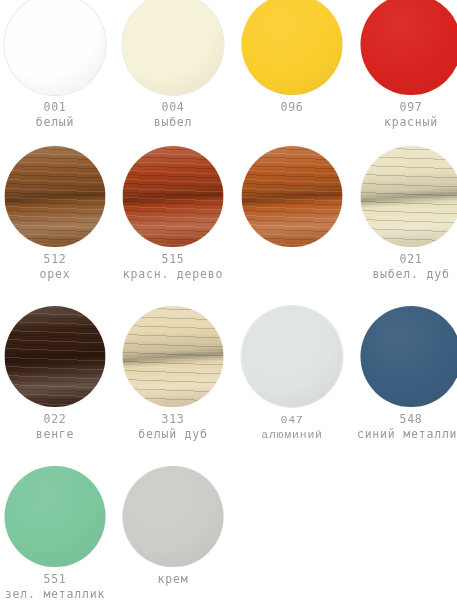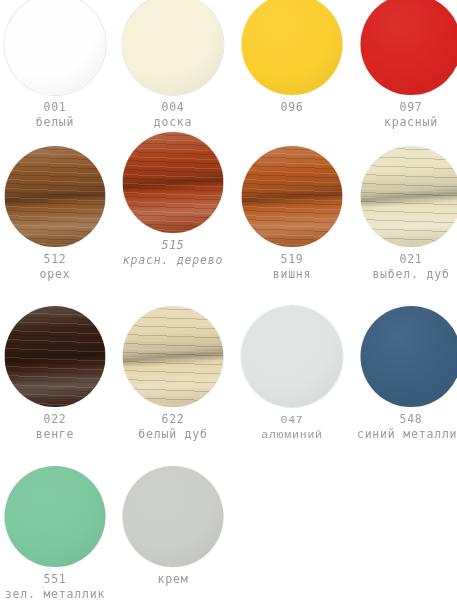--- a/index.html
+++ b/index.html
@@ -76,21 +76,21 @@
         <span class="swatch-code">001</span>
         <span class="swatch-name">белый</span>
       </div>
     </div>
     <div class="swatch-cell" style="left: 114px; top: -6px;">
       <div class="swatch-disc-wrap">
         <div class="swatch-disc pale" title="ваниль" style="background: radial-gradient(circle at 38% 30%, rgb(246, 243, 218) 0%, rgb(245, 242, 216) 55%, rgb(228, 225, 201) 100%);"></div>
       </div>
       <div class="swatch-label">
         <span class="swatch-code">004</span>
-        <span class="swatch-name">доска</span>
+        <span class="swatch-name">выбел</span>
       </div>
     </div>
     <div class="swatch-cell" style="left: 233px; top: -6px;">
       <div class="swatch-disc-wrap">
         <div class="swatch-disc" title="желтый" style="background: radial-gradient(circle at 38% 30%, rgb(251, 209, 59) 0%, rgb(251, 206, 46) 55%, rgb(233, 192, 43) 100%);"></div>
       </div>
       <div class="swatch-label">
         <span class="swatch-code">096</span>
       </div>
     </div>
@@ -105,36 +105,32 @@
     </div>
     <div class="swatch-cell" style="left: -4px; top: 146px;">
       <div class="swatch-disc-wrap">
         <div class="swatch-disc" title="орех" style="background: repeating-linear-gradient(2deg, rgba(0, 0, 0, 0.16) 0px, rgba(0, 0, 0, 0.16) 1px, rgba(0, 0, 0, 0) 1px, rgba(0, 0, 0, 0) 4px, rgba(255, 255, 255, 0.13) 4px, rgba(255, 255, 255, 0.13) 5px, rgba(0, 0, 0, 0) 5px, rgba(0, 0, 0, 0) 9px), linear-gradient(176deg, rgb(164, 122, 87) 0%, rgb(138, 84, 40) 26%, rgb(121, 74, 35) 44%, rgb(97, 59, 28) 50%, rgb(138, 84, 40) 58%, rgb(164, 122, 87) 78%, rgb(121, 74, 35) 100%);"></div>
       </div>
       <div class="swatch-label">
         <span class="swatch-code">512</span>
         <span class="swatch-name">орех</span>
       </div>
     </div>
-    <div class="swatch-cell" style="left: 114px; top: 132px; font-style: italic;">
+    <div class="swatch-cell" style="left: 114px; top: 146px;">
       <div class="swatch-disc-wrap">
         <div class="swatch-disc" title="красн. дерево" style="background: repeating-linear-gradient(2deg, rgba(0, 0, 0, 0.16) 0px, rgba(0, 0, 0, 0.16) 1px, rgba(0, 0, 0, 0) 1px, rgba(0, 0, 0, 0) 4px, rgba(255, 255, 255, 0.13) 4px, rgba(255, 255, 255, 0.13) 5px, rgba(0, 0, 0, 0) 5px, rgba(0, 0, 0, 0) 9px), linear-gradient(176deg, rgb(186, 106, 76) 0%, rgb(167, 64, 26) 26%, rgb(147, 56, 23) 44%, rgb(117, 45, 18) 50%, rgb(167, 64, 26) 58%, rgb(186, 106, 76) 78%, rgb(147, 56, 23) 100%);"></div>
       </div>
       <div class="swatch-label">
         <span class="swatch-code">515</span>
         <span class="swatch-name">красн. дерево</span>
       </div>
     </div>
     <div class="swatch-cell" style="left: 233px; top: 146px;">
       <div class="swatch-disc-wrap">
         <div class="swatch-disc" title="вишня" style="background: repeating-linear-gradient(2deg, rgba(0, 0, 0, 0.16) 0px, rgba(0, 0, 0, 0.16) 1px, rgba(0, 0, 0, 0) 1px, rgba(0, 0, 0, 0) 4px, rgba(255, 255, 255, 0.13) 4px, rgba(255, 255, 255, 0.13) 5px, rgba(0, 0, 0, 0) 5px, rgba(0, 0, 0, 0) 9px), linear-gradient(176deg, rgb(197, 126, 82) 0%, rgb(181, 90, 33) 26%, rgb(159, 79, 29) 44%, rgb(127, 63, 23) 50%, rgb(181, 90, 33) 58%, rgb(197, 126, 82) 78%, rgb(159, 79, 29) 100%);"></div>
-      </div>
-      <div class="swatch-label">
-        <span class="swatch-code">519</span>
-        <span class="swatch-name">вишня</span>
       </div>
     </div>
     <div class="swatch-cell" style="left: 352px; top: 146px;">
       <div class="swatch-disc-wrap">
         <div class="swatch-disc" title="выбел. дуб" style="background: repeating-linear-gradient(2deg, rgba(0, 0, 0, 0.16) 0px, rgba(0, 0, 0, 0.16) 1px, rgba(0, 0, 0, 0) 1px, rgba(0, 0, 0, 0) 4px, rgba(255, 255, 255, 0.13) 4px, rgba(255, 255, 255, 0.13) 5px, rgba(0, 0, 0, 0) 5px, rgba(0, 0, 0, 0) 9px), linear-gradient(176deg, rgb(237, 231, 204) 0%, rgb(232, 224, 189) 26%, rgb(204, 197, 166) 44%, rgb(162, 157, 132) 50%, rgb(232, 224, 189) 58%, rgb(237, 231, 204) 78%, rgb(204, 197, 166) 100%);"></div>
       </div>
       <div class="swatch-label">
         <span class="swatch-code">021</span>
         <span class="swatch-name">выбел. дуб</span>
       </div>
@@ -146,21 +142,21 @@
       <div class="swatch-label">
         <span class="swatch-code">022</span>
         <span class="swatch-name">венге</span>
       </div>
     </div>
     <div class="swatch-cell" style="left: 114px; top: 306px;">
       <div class="swatch-disc-wrap">
         <div class="swatch-disc" title="доска дуб" style="background: repeating-linear-gradient(2deg, rgba(0, 0, 0, 0.16) 0px, rgba(0, 0, 0, 0.16) 1px, rgba(0, 0, 0, 0) 1px, rgba(0, 0, 0, 0) 4px, rgba(255, 255, 255, 0.13) 4px, rgba(255, 255, 255, 0.13) 5px, rgba(0, 0, 0, 0) 5px, rgba(0, 0, 0, 0) 9px), linear-gradient(176deg, rgb(236, 223, 192) 0%, rgb(230, 214, 174) 26%, rgb(202, 188, 153) 44%, rgb(161, 150, 122) 50%, rgb(230, 214, 174) 58%, rgb(236, 223, 192) 78%, rgb(202, 188, 153) 100%);"></div>
       </div>
       <div class="swatch-label">
-        <span class="swatch-code">622</span>
+        <span class="swatch-code">313</span>
         <span class="swatch-name">белый дуб</span>
       </div>
     </div>
     <div class="swatch-cell" style="left: 233px; top: 306px; font-family: Liberation Mono, monospace;">
       <div class="swatch-disc-wrap">
         <div class="swatch-disc pale" title="алюминий" style="background: radial-gradient(circle at 38% 30%, rgb(225, 229, 227) 0%, rgb(223, 227, 225) 55%, rgb(207, 211, 209) 100%);"></div>
       </div>
       <div class="swatch-label">
         <span class="swatch-code">047</span>
         <span class="swatch-name">алюминий</span>

